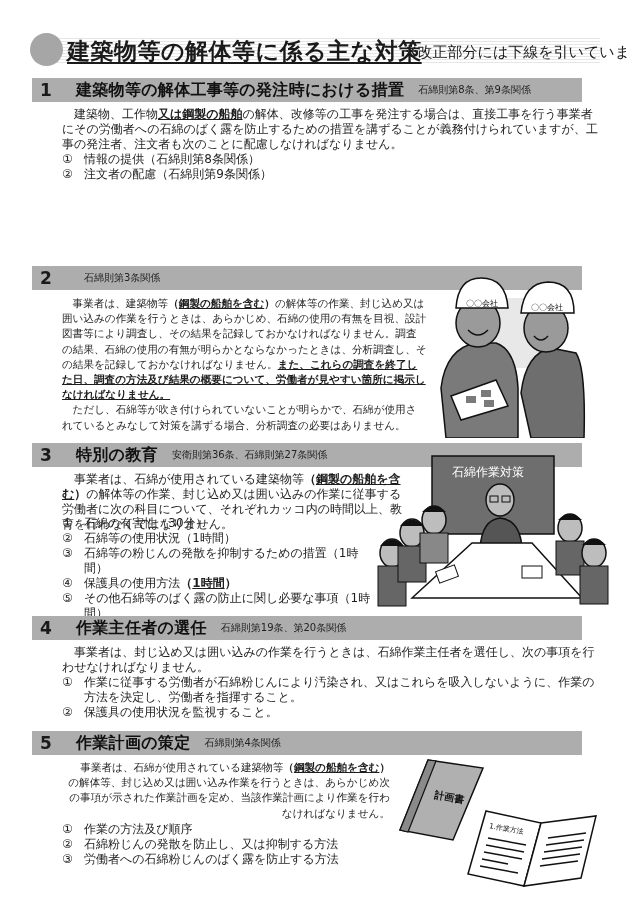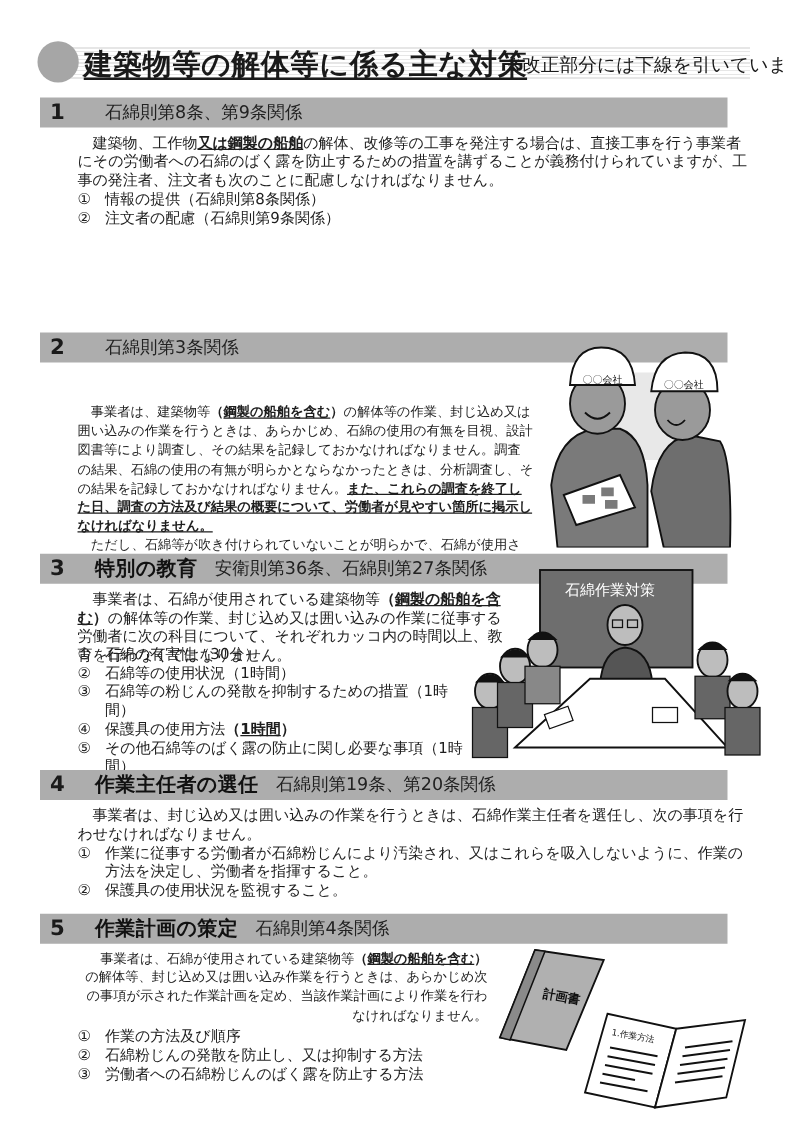--- a/index.html
+++ b/index.html
@@ -27,21 +27,21 @@
     left: 405px; top: 43px; font-size: 15px; color: #1a1a1a; white-space: nowrap;
   }
 
   
   .sec-bar {
     left: 32px; width: 550px; height: 24px; background: #adadad;
     display: flex; align-items: center; white-space: nowrap;
   }
   .sec-num { width: 30px; padding-left: 8px; font-size: 17px; font-weight: bold; color: #1a1a1a; }
   .sec-title { font-size: 16px; font-weight: bold; color: #111; margin-left: 6px; letter-spacing: 0.3px; }
-  .sec-ref { font-size: 14px; color: #222; margin-left: 14px; }
+  .sec-ref { font-size: 10px; color: #222; margin-left: 14px; }
 
   
   .para {
     font-size: 12px; line-height: 15px; color: #1e1e1e;
   }
   .indent { text-indent: 1em; }
   .u { text-decoration: underline; font-weight: bold; }
   .b { font-weight: bold; }
   .item { display: flex; }
   .item .mk { width: 22px; flex: none; }
@@ -54,39 +54,40 @@
 </head>
 <body>
 
 <div class="abs title-band"></div>
 <div class="abs title-circle"></div>
 <div class="abs title-text">建築物等の解体等に係る主な対策</div>
 <div class="abs title-note">※改正部分には下線を引いています。</div>
 
 <div class="abs sec-bar" style="top:78px;">
   <span class="sec-num">1</span>
+  <span class="sec-title">建築物等の解体工事等の発注時における措置</span>
   <span class="sec-ref">石綿則第8条、第9条関係</span>
 </div>
 <div class="abs para" style="left:62px; top:107px; width:540px;">
   <div class="indent"><span>建築物、工作物</span><span class="u">又は鋼製の船舶</span><span>の解体、改修等の工事を発注する場合は、直接工事を行う事業者にその労働者への石綿のばく露を防止するための措置を講ずることが義務付けられていますが、工事の発注者、注文者も次のことに配慮しなければなりません。</span></div>
   <div class="item">
     <span class="mk">①</span>
     <span class="tx">情報の提供（石綿則第8条関係）</span>
   </div>
   <div class="item">
     <span class="mk">②</span>
     <span class="tx">注文者の配慮（石綿則第9条関係）</span>
   </div>
 </div>
 
 <div class="abs sec-bar" style="top:266px;">
   <span class="sec-num">2</span>
   <span class="sec-ref">石綿則第3条関係</span>
 </div>
-<div class="abs para" style="left:62px; top:296px; width:365px; font-size:10.6px; line-height:15.2px;margin-top:27px;">
+<div class="abs para" style="left:62px; top:296px; width:365px; font-size:10.6px; line-height:15.2px;">
   <div class="indent"><span>事業者は、建築物等</span><span class="b">（</span><span class="u">鋼製の船舶を含む</span><span class="b">）</span><span>の解体等の作業、封じ込め又は囲い込みの作業を行うときは、あらかじめ、石綿の使用の有無を目視、設計図書等により調査し、その結果を記録しておかなければなりません。調査の結果、石綿の使用の有無が明らかとならなかったときは、分析調査し、その結果を記録しておかなければなりません。</span><span class="u">また、これらの調査を終了した日、調査の方法及び結果の概要について、労働者が見やすい箇所に掲示しなければなりません。</span></div>
   <div class="indent">ただし、石綿等が吹き付けられていないことが明らかで、石綿が使用されているとみなして対策を講ずる場合、分析調査の必要はありません。</div>
 </div>
 
 <svg class="abs illus" style="left:436px; top:268px;" width="150" height="170" viewBox="0 0 150 170">
   <rect x="40" y="30" width="70" height="70" fill="#e8e8e8"></rect>
 
   <path d="M5 120 Q10 80 40 75 L60 75 Q80 82 82 120 L82 170 L10 170 Z" fill="#7a7a7a" stroke="#111" stroke-width="1.5"></path>
   <ellipse cx="42" cy="55" rx="22" ry="24" fill="#9a9a9a" stroke="#111" stroke-width="1.5"></ellipse>
   <path d="M20 40 Q22 10 45 10 Q70 10 72 40 Z" fill="#fff" stroke="#111" stroke-width="1.5"></path>

